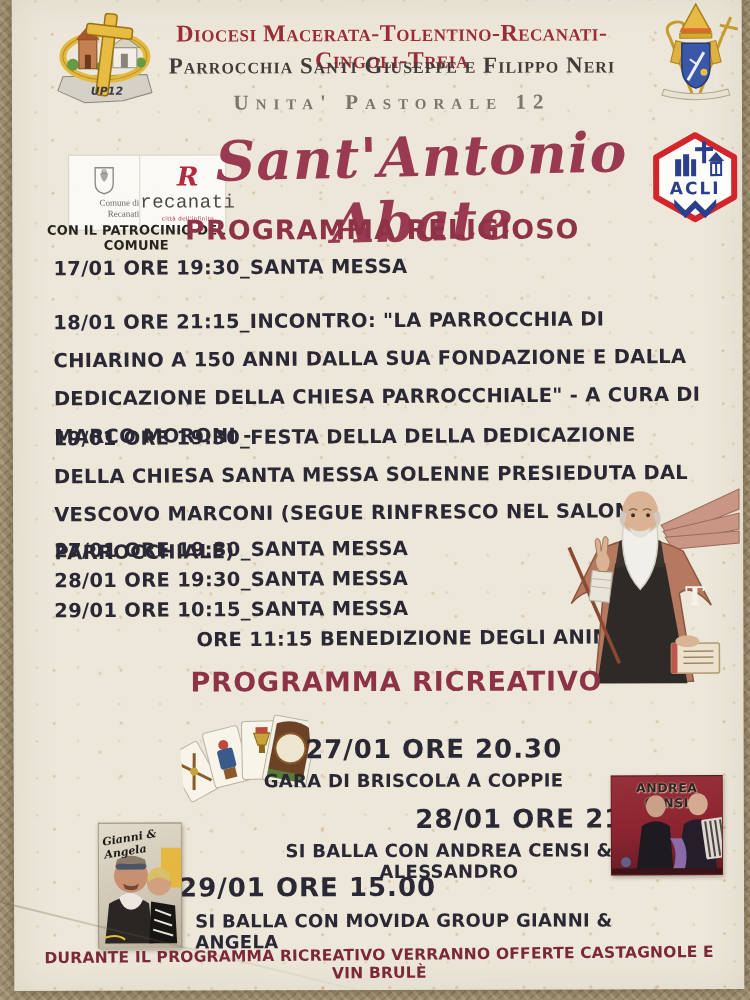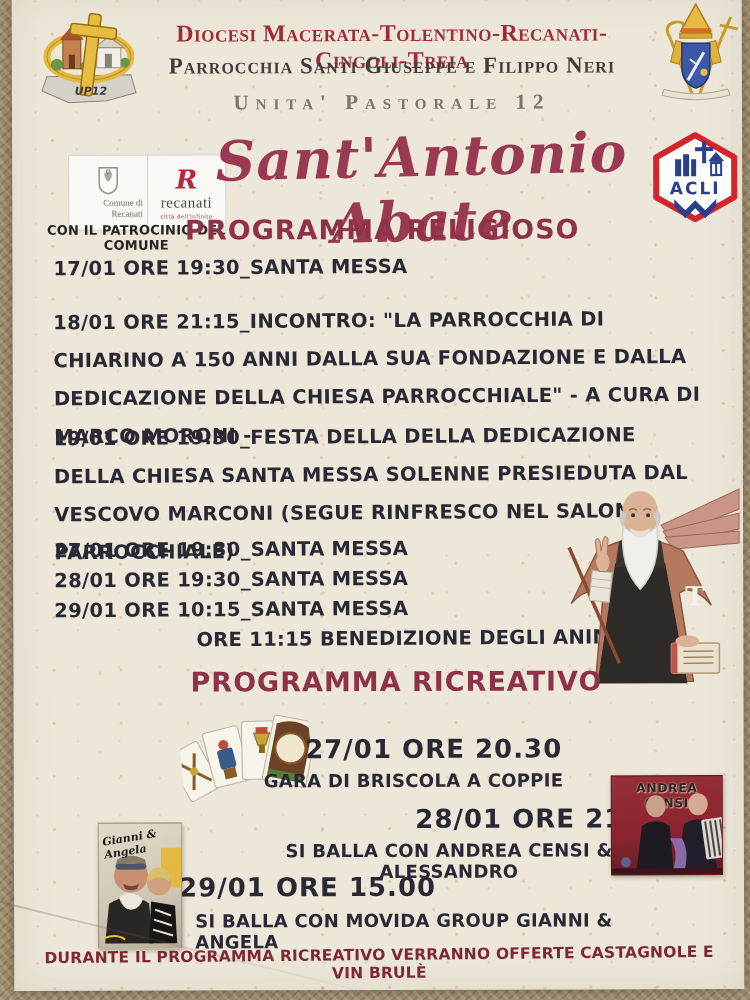--- a/index.html
+++ b/index.html
@@ -30,32 +30,32 @@
     transform:rotate(14deg); transform-origin:left center;
   }
 
   
   .hdr-line { position:absolute; left:120px; width:520px; text-align:center;
     font-family:"Liberation Serif", serif; font-variant:small-caps; font-weight:700; }
   .diocese  { top:24px;  font-size:24px; letter-spacing:.5px; color:#9c2c38; }
   .parish   { top:57px;  font-size:23px; letter-spacing:1px;  color:#413c3c; }
   .pastoral { top:94px;  font-size:21px; letter-spacing:7px;  color:#7b756a; font-weight:600; }
 
-  .up12-logo   { position:absolute; left:27px;  top:16px; }
+  .up12-logo   { position:absolute; left:43px;  top:16px; }
   .bishop-crest{ position:absolute; left:634px; top:6px;  }
 
   
   .comune-block { position:absolute; left:56px; top:158px; width:158px; height:76px;
     background:rgba(252,251,247,.92); border:1px solid rgba(170,160,140,.45);
     display:flex; align-items:center; }
   .comune-cell { flex:1; height:100%; display:flex; flex-direction:column; align-items:center; justify-content:center; gap:2px; }
   .comune-cell + .comune-cell { border-left:1px solid rgba(170,160,140,.4); }
   .comune-label { font-family:"Liberation Serif", serif; font-size:9px; color:#6b6b66; text-align:right; line-height:1.25; width:70px; }
   .rec-monogram { font-family:"DejaVu Serif", serif; font-style:italic; font-weight:700; font-size:26px; color:#b5293f; line-height:1; }
-  .rec-name { font-family:Liberation Serif, serif; font-size:15px; color:#4c4844; letter-spacing:.5px; }
+  .rec-name { font-family:Liberation Mono, monospace; font-size:19px; color:#4c4844; letter-spacing:.5px; }
   .rec-tagline { font-size:5.5px; color:#b5293f; letter-spacing:.4px; }
   .patrocinio { position:absolute; left:24px; top:226px; width:200px; text-align:center;
     font-size:13px; font-weight:700; letter-spacing:.2px; color:#262420; }
 
   .acli-logo { position:absolute; left:636px; top:136px; }
 
   
   .title { position:absolute; left:150px; top:128px; width:520px; text-align:center;
     font-family:"DejaVu Serif", serif; font-style:italic; font-weight:700;
     font-size:55px; letter-spacing:1px; color:#993a52; transform:rotate(-1.2deg); }

